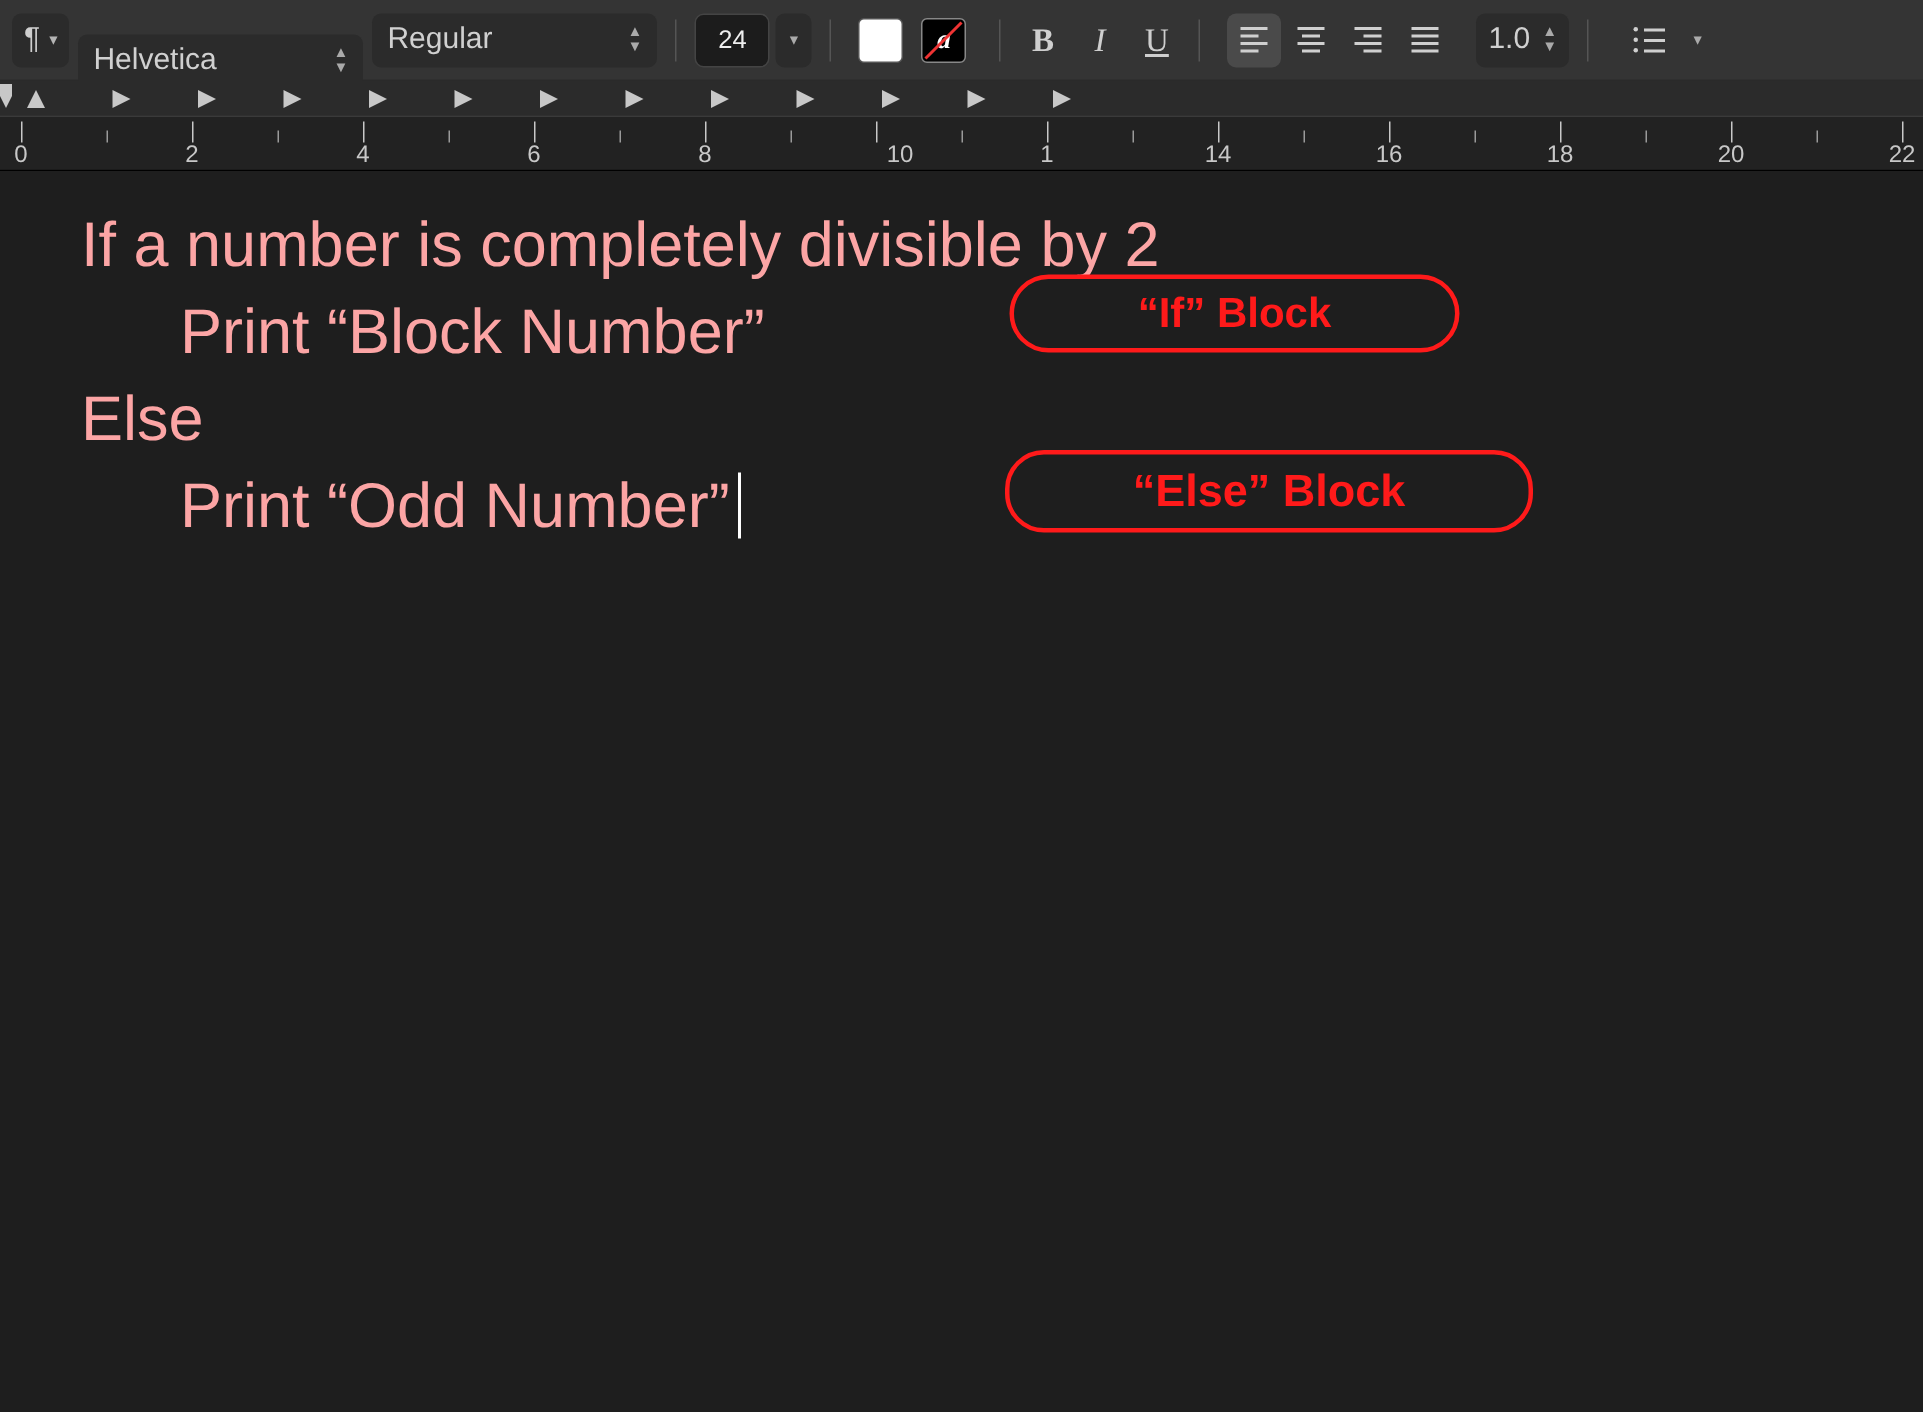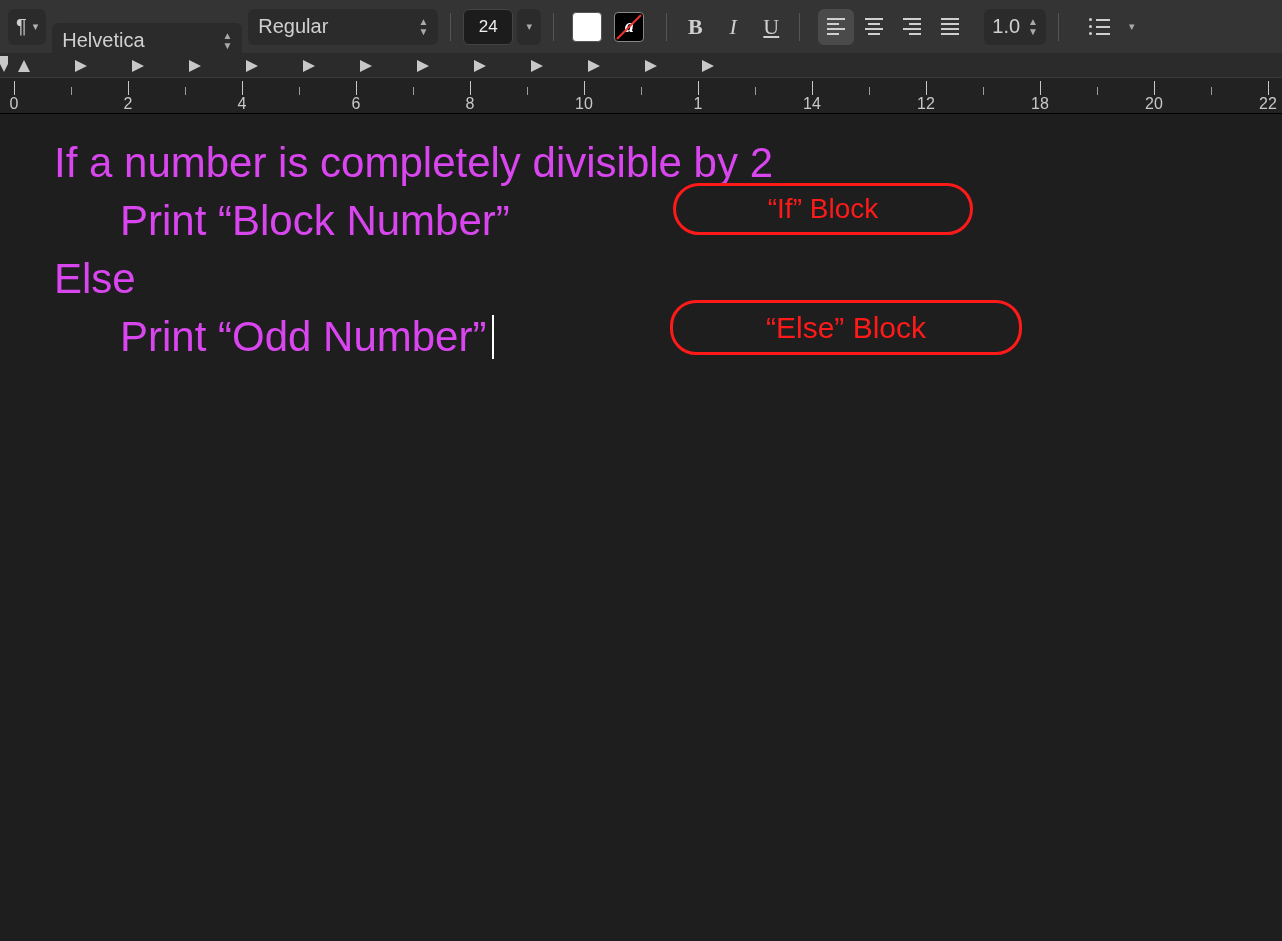--- a/index.html
+++ b/index.html
@@ -144,31 +144,31 @@
   }
   .left-marker::after{
     content:""; position:absolute; left:0; top:8px; width:0; height:0;
     border-left:4px solid transparent; border-right:4px solid transparent;
     border-top:8px solid #c8c8c8;
   }
 
   
   .doc {
     position:absolute; left:0; right:0; top:114px; bottom:0;
-    background:#1e1e1e; color:#d946ef; padding:20px 6px 0 54px;
+    background:#1e1e1e; color:#fca5a5; padding:20px 6px 0 54px;
     font-family: Helvetica, Arial, sans-serif;
   }
   .doc .line { font-size:42px; line-height:58px; white-space:pre; }
   .cursor {
     display:inline-block; width:2px; height:44px; background:#fff;
     vertical-align:-8px; margin-left:6px;
   }
   .annot {
     position:absolute; border:3px solid #ff1a1a; border-radius:26px;
-    color:#ff1a1a; font-weight:normal; display:flex;
+    color:#ff1a1a; font-weight:bold; display:flex;
     align-items:center; justify-content:center; background:transparent;
     font-family: Helvetica, Arial, sans-serif;
   }
   .annot.if { left:673px; top:183px; width:300px; height:52px; font-size:28px; }
   .annot.else { left:670px; top:300px; width:352px; height:55px; font-size:30px; }
 </style>
 </head>
 <body>
 
 <div class="toolbar">
@@ -310,30 +310,30 @@
         <div class="tick major" style="left: 242px;"></div>
         <div class="tick-label" style="left: 242px;">4</div>
         <div class="tick " style="left: 299px;"></div>
         <div class="tick major" style="left: 356px;"></div>
         <div class="tick-label" style="left: 356px;">6</div>
         <div class="tick " style="left: 413px;"></div>
         <div class="tick major" style="left: 470px;"></div>
         <div class="tick-label" style="left: 470px;">8</div>
         <div class="tick " style="left: 527px;"></div>
         <div class="tick major" style="left: 584px;"></div>
-        <div class="tick-label" style="left: 584px;">10</div>
+        <div class="tick-label" style="left: 600px;">10</div>
         <div class="tick " style="left: 641px;"></div>
         <div class="tick major" style="left: 698px;"></div>
         <div class="tick-label" style="left: 698px;">1</div>
         <div class="tick " style="left: 755px;"></div>
         <div class="tick major" style="left: 812px;"></div>
         <div class="tick-label" style="left: 812px;">14</div>
         <div class="tick " style="left: 869px;"></div>
         <div class="tick major" style="left: 926px;"></div>
-        <div class="tick-label" style="left: 926px;">12</div>
+        <div class="tick-label" style="left: 926px;">16</div>
         <div class="tick " style="left: 983px;"></div>
         <div class="tick major" style="left: 1040px;"></div>
         <div class="tick-label" style="left: 1040px;">18</div>
         <div class="tick " style="left: 1097px;"></div>
         <div class="tick major" style="left: 1154px;"></div>
         <div class="tick-label" style="left: 1154px;">20</div>
         <div class="tick " style="left: 1211px;"></div>
         <div class="tick major" style="left: 1268px;"></div>
         <div class="tick-label" style="left: 1268px;">22</div>
       </div>

